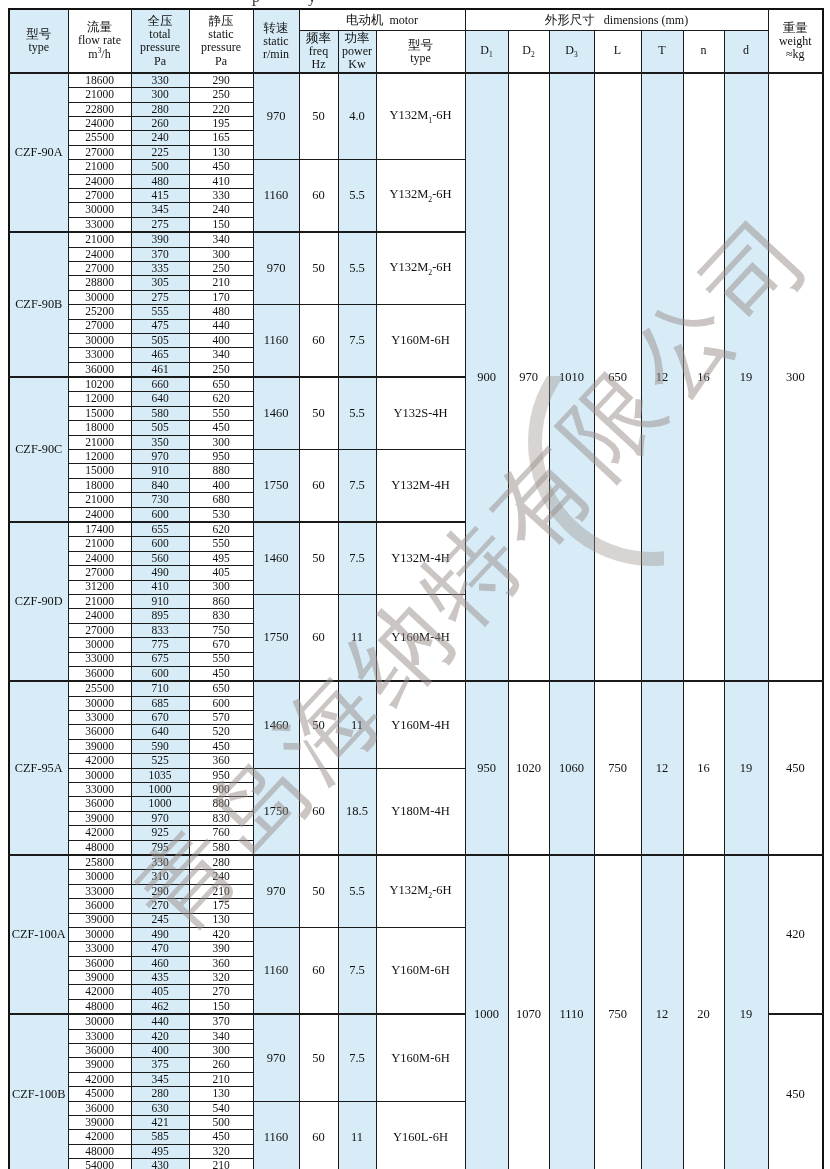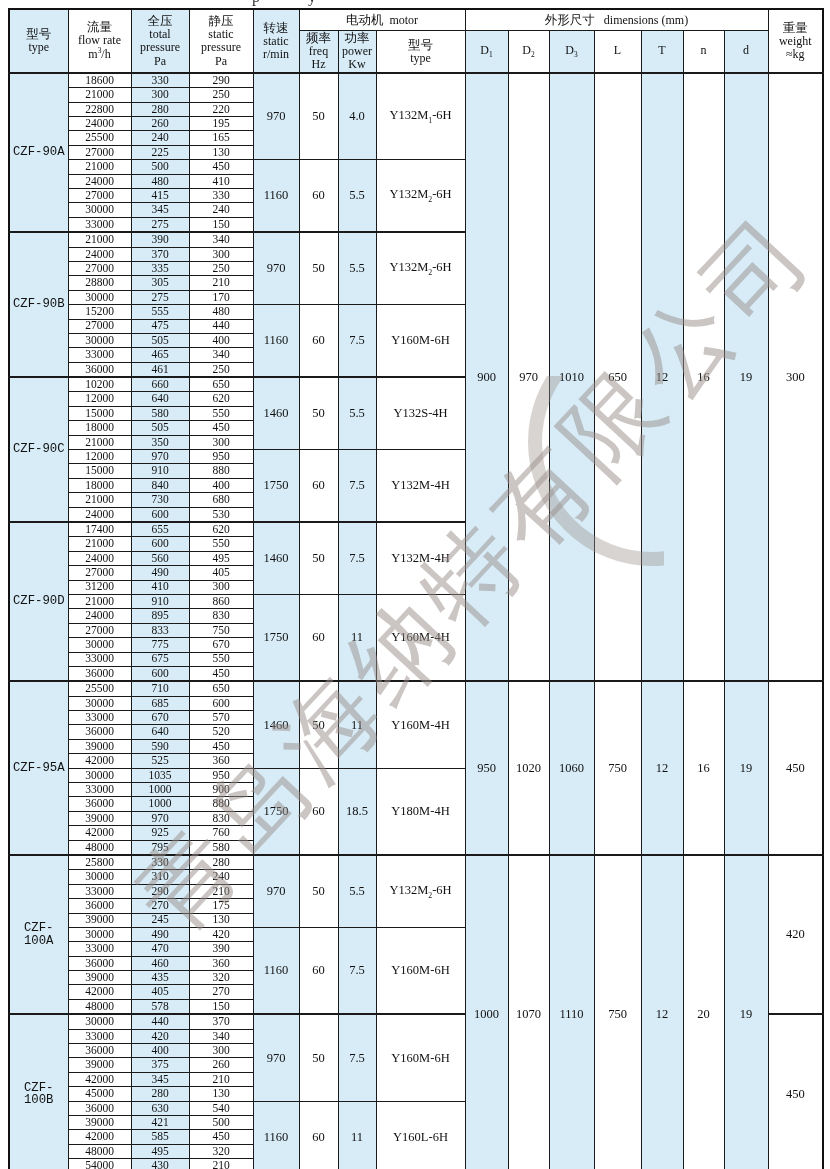--- a/index.html
+++ b/index.html
@@ -23,21 +23,21 @@
   #spec-table th,#spec-table td{border:1px solid #1a1a1a;padding:0;text-align:center;
       vertical-align:middle;overflow:hidden;font-weight:normal;}
   thead th{font-size:12px;line-height:1.12;}
   thead .zh{font-size:12.5px;}
   thead tr.r1 th{height:20px;}
   thead tr.r2 th{height:40px;}
   tbody td{height:13.4px;font-size:11.5px;line-height:1;}
   td.b,th.b{background:#d7ecf7;}
   td.w,th.w{background:#ffffff;}
   td.big{font-size:12.5px;}
-  td.model{font-size:12.3px;font-family:Liberation Mono, monospace;}
+  td.model{font-size:12.3px;}
   .gtop{border-top:2px solid #1a1a1a !important;}
   sub{font-size:0.62em;}
   sup{font-size:0.62em;}
   .hline{display:block;}
 </style>
 </head>
 <body>
 
 <div id="page">
 
@@ -228,21 +228,21 @@
           <td class="w">28800</td>
           <td class="b">305</td>
           <td class="w">210</td>
         </tr>
         <tr>
           <td class="w">30000</td>
           <td class="b">275</td>
           <td class="w">170</td>
         </tr>
         <tr>
-          <td class="w">15200</td>
+          <td class="w">25200</td>
           <td class="b">555</td>
           <td class="w">480</td>
           <td class="b big" rowspan="5">1160</td>
           <td class="w big" rowspan="5">60</td>
           <td class="b big" rowspan="5">7.5</td>
           <td class="w big" rowspan="5">Y160M-6H</td>
         </tr>
         <tr>
           <td class="w">27000</td>
           <td class="b">475</td>
@@ -525,21 +525,21 @@
           <td class="b">435</td>
           <td class="w">320</td>
         </tr>
         <tr>
           <td class="w">42000</td>
           <td class="b">405</td>
           <td class="w">270</td>
         </tr>
         <tr>
           <td class="w">48000</td>
-          <td class="b">578</td>
+          <td class="b">462</td>
           <td class="w">150</td>
         </tr>
         <tr>
           <td class="b model gtop" rowspan="11">CZF-100B</td>
           <td class="w gtop">30000</td>
           <td class="b gtop">440</td>
           <td class="w gtop">370</td>
           <td class="b big gtop" rowspan="6">970</td>
           <td class="w big gtop" rowspan="6">50</td>
           <td class="b big gtop" rowspan="6">7.5</td>

